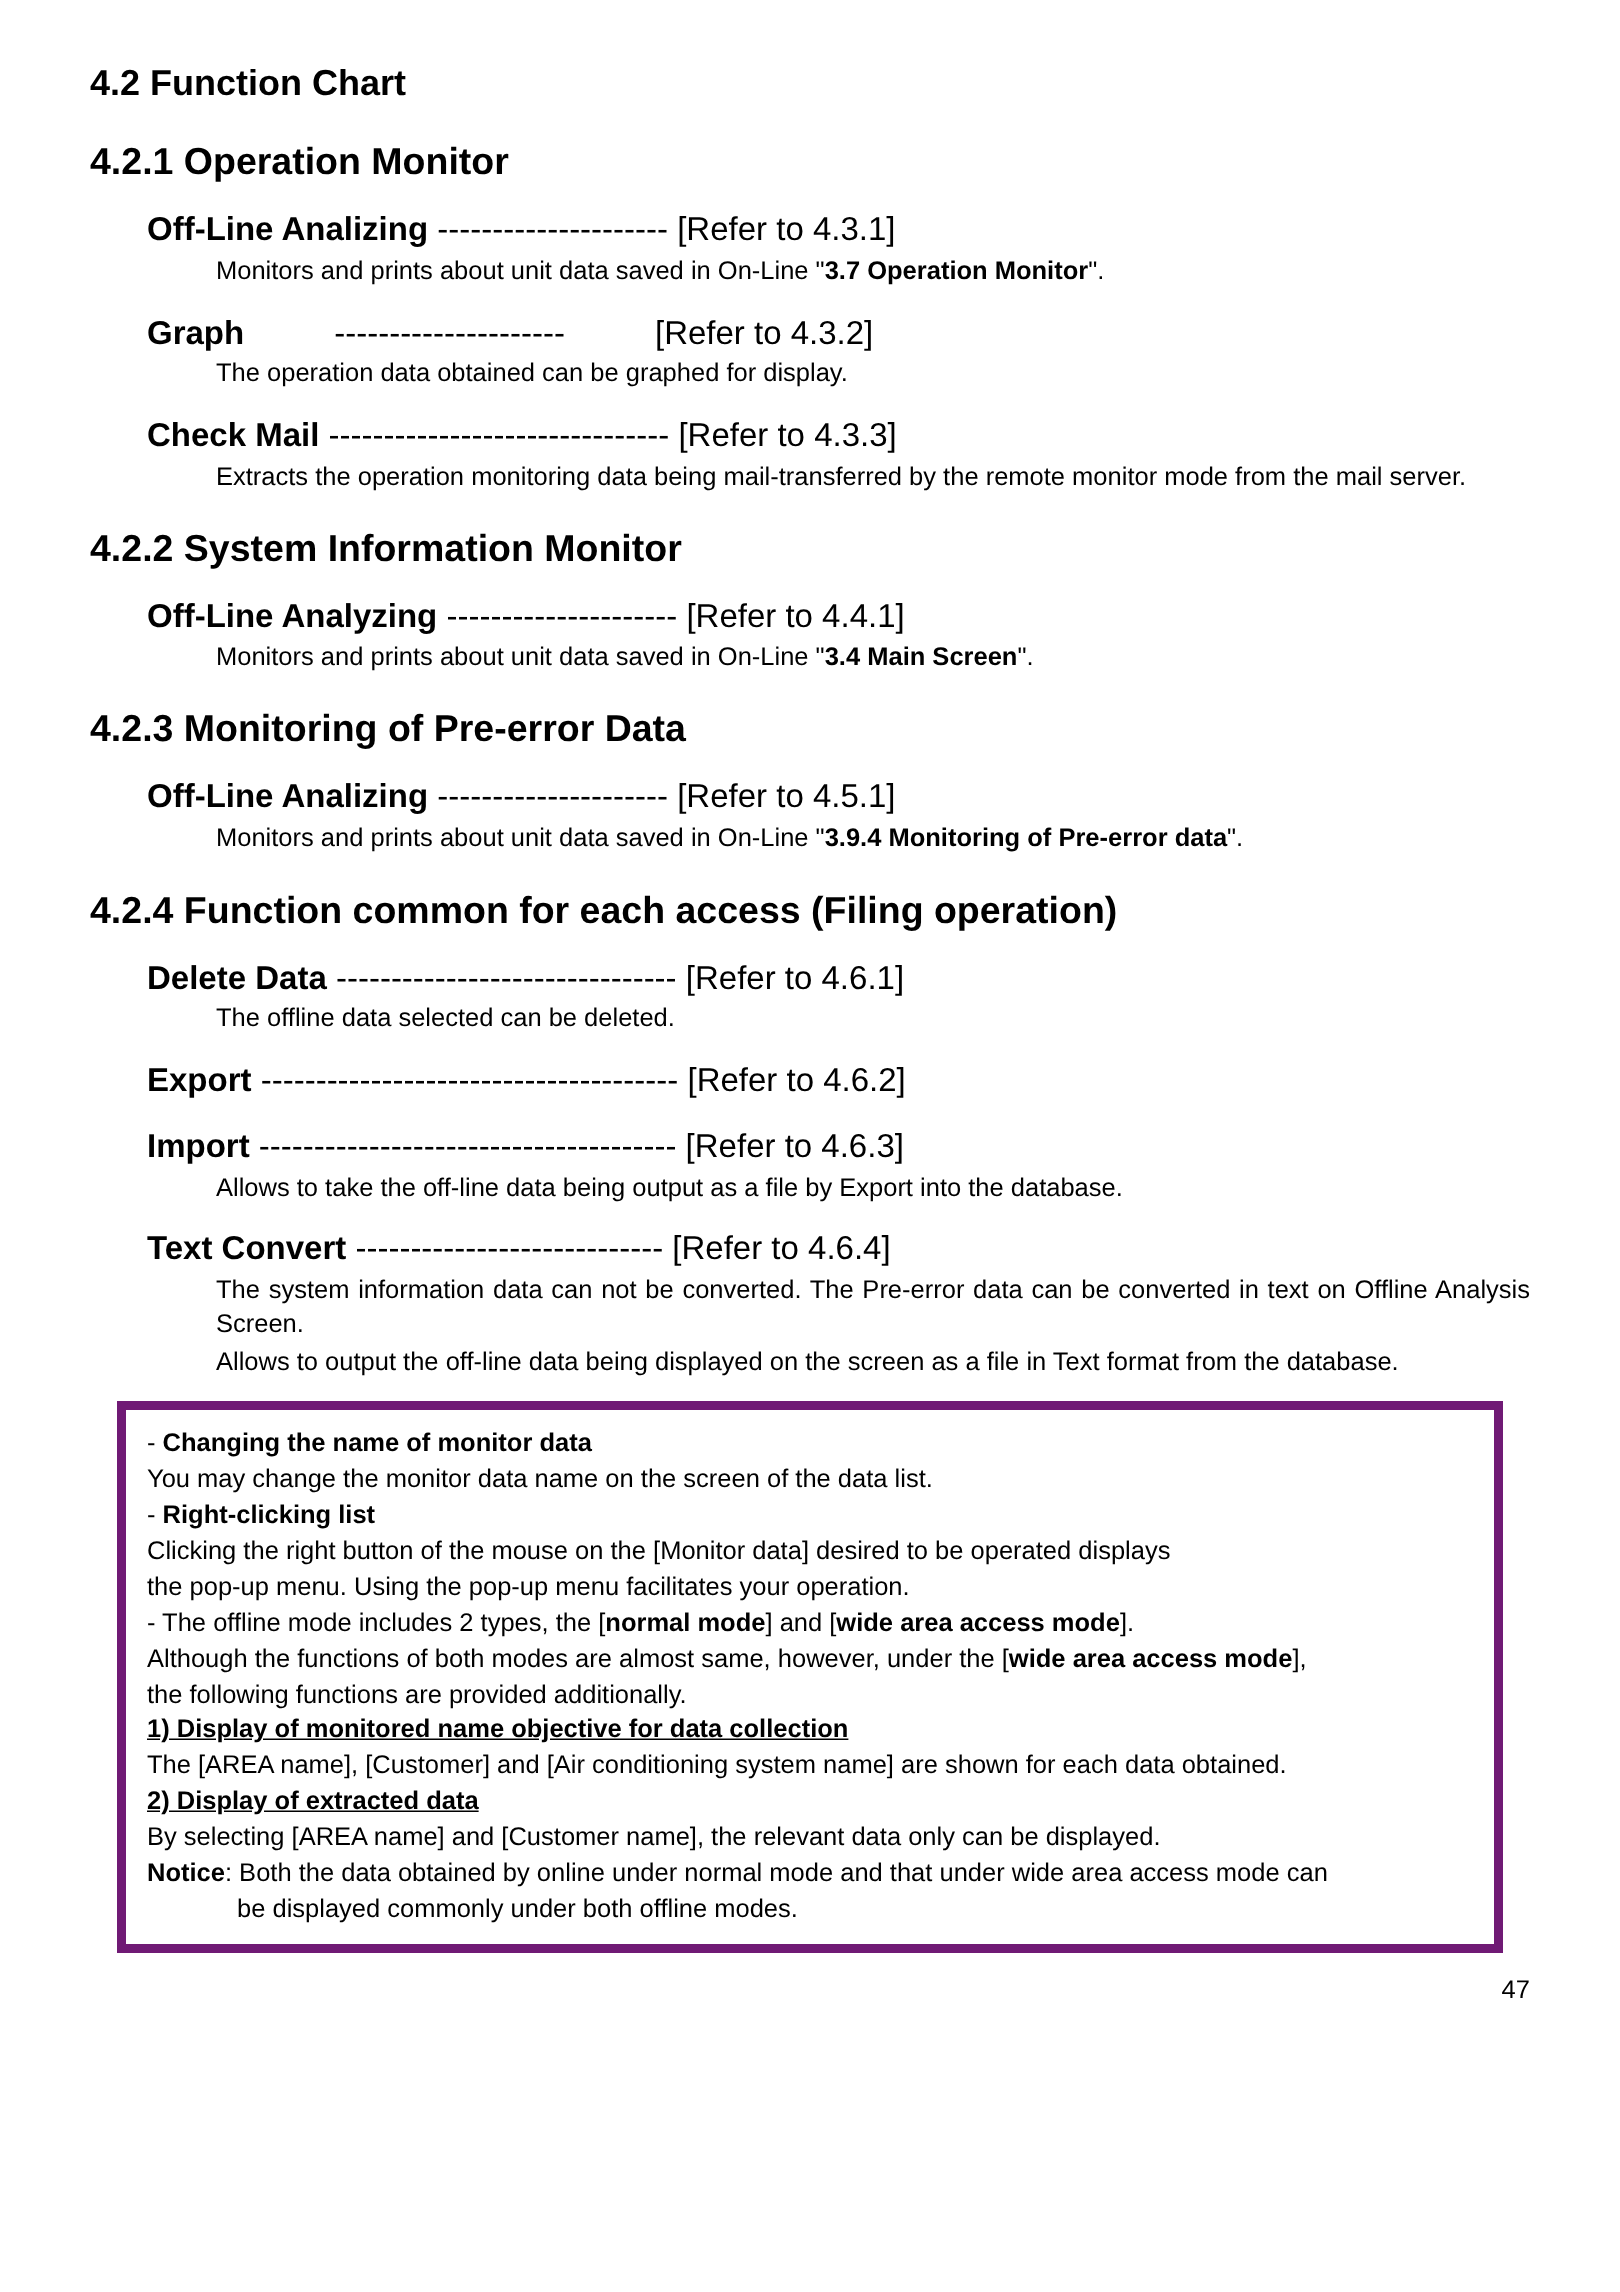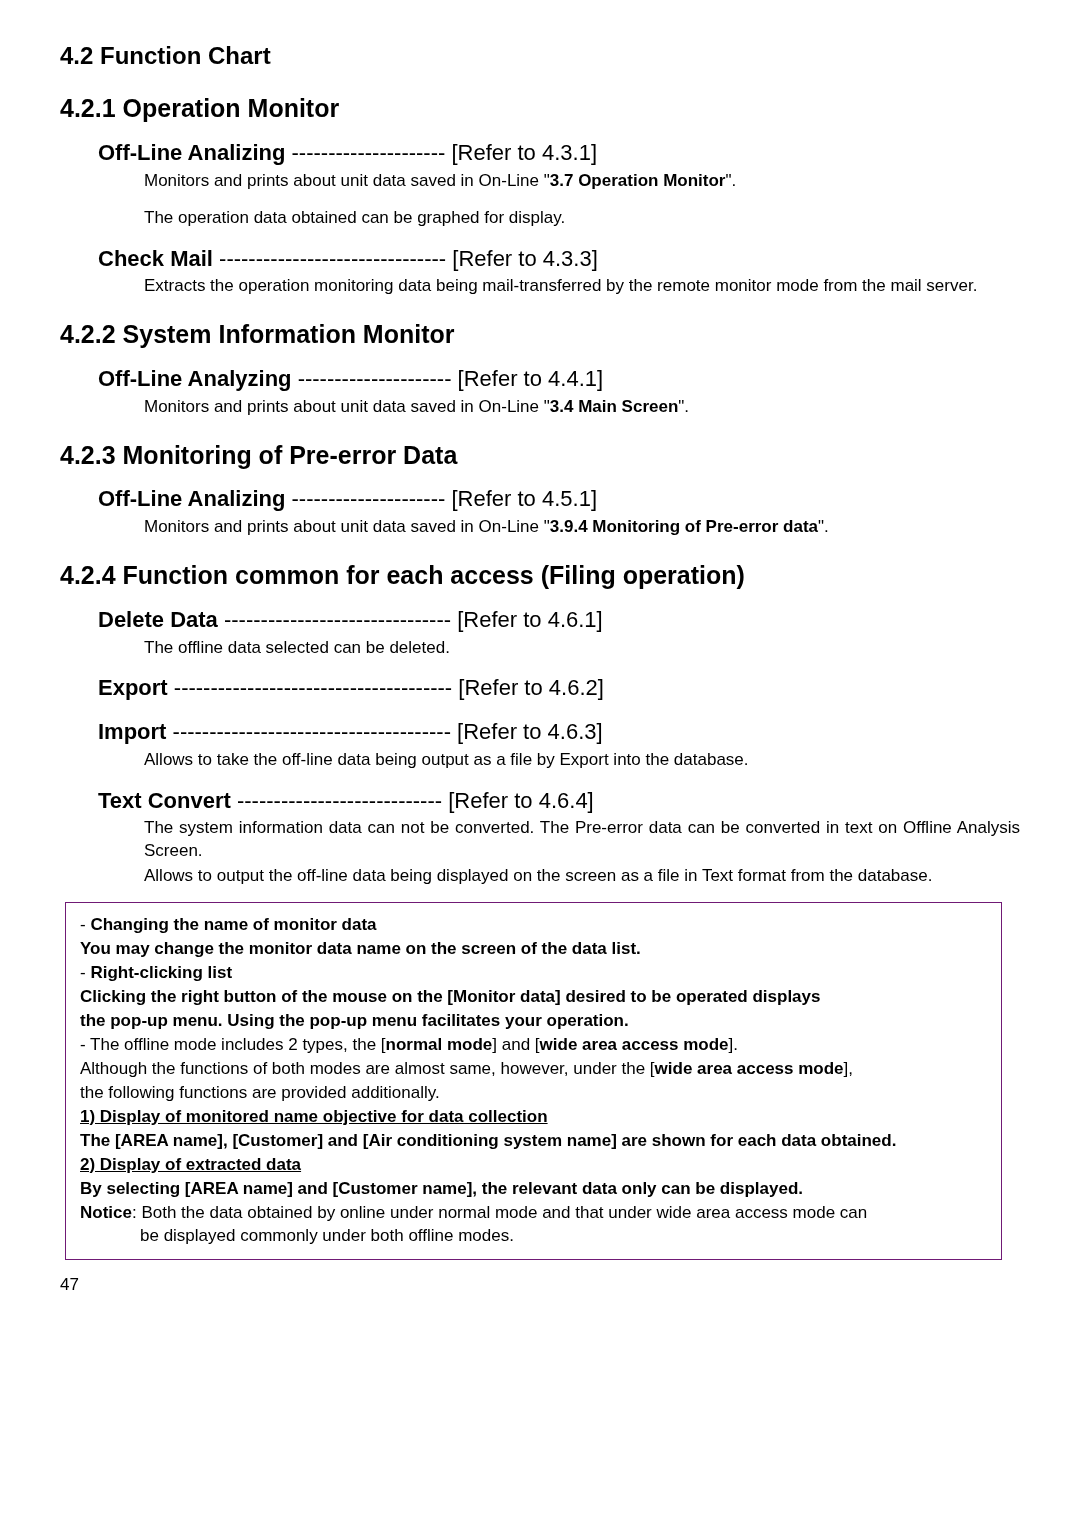--- a/index.html
+++ b/index.html
@@ -12,44 +12,45 @@
     font-size: 17px;
     line-height: 1.35;
   }
   .h1 { font-size: 24px; font-weight: bold; margin-bottom: 20px; }
   .h2 { font-size: 25px; font-weight: bold; margin-top: 20px; margin-bottom: 12px; }
   .entry { margin-left: 38px; margin-bottom: 14px; }
   .entry-head { font-size: 22px; }
   .entry-head .name { font-weight: bold; }
   .entry-desc { margin-left: 46px; margin-top: 2px; text-align: justify; }
   .box {
-    border: 1px solid #701a75;
+    border: 6px solid #701a75;
     padding: 10px 14px;
-    margin: 10px 18px 14px 5px;
+    margin: 10px 18px 14px 18px;
   }
   .box p { margin: 1px 0; }
   .indent1 { margin-left: 22px; }
-  .indent2 { margin-left: 40px; font-weight: bold; }
+  .indent2 { margin-left: 40px; }
   .bold { font-weight: bold; }
   .ul { text-decoration: underline; }
-  .pagenum { text-align: left; margin-top: 14px; font-size: 17px; }
+  .pagenum { text-align: right; margin-top: 14px; font-size: 17px; }
   .sp { display:inline-block; width: 60px; }
 </style>
 </head>
 <body>
 
 <div class="h1">4.2 Function Chart</div>
 
 <div id="sections">
     <div class="h2">4.2.1 Operation Monitor</div>
     <div class="entry">
       <div class="entry-head"><span class="name">Off-Line Analizing</span><span> --------------------- </span><span>[Refer to 4.3.1]</span></div>
       <div class="entry-desc"><span>Monitors and prints about unit data saved in On-Line "</span><span class="bold">3.7 Operation Monitor</span><span>".</span></div>
     </div>
     <div class="entry">
+      <div class="entry-head"><span class="name">Graph</span><span class="sp"></span><span>---------------------</span><span class="sp"></span><span>[Refer to 4.3.2]</span></div>
       <div class="entry-desc"><span>The operation data obtained can be graphed for display.</span></div>
     </div>
     <div class="entry">
       <div class="entry-head"><span class="name">Check Mail</span><span> ------------------------------- </span><span>[Refer to 4.3.3]</span></div>
       <div class="entry-desc"><span>Extracts the operation monitoring data being mail-transferred by the remote monitor mode from the mail server.</span></div>
     </div>
     <div class="h2">4.2.2 System Information Monitor</div>
     <div class="entry">
       <div class="entry-head"><span class="name">Off-Line Analyzing</span><span> --------------------- </span><span>[Refer to 4.4.1]</span></div>
       <div class="entry-desc"><span>Monitors and prints about unit data saved in On-Line "</span><span class="bold">3.4 Main Screen</span><span>".</span></div>

